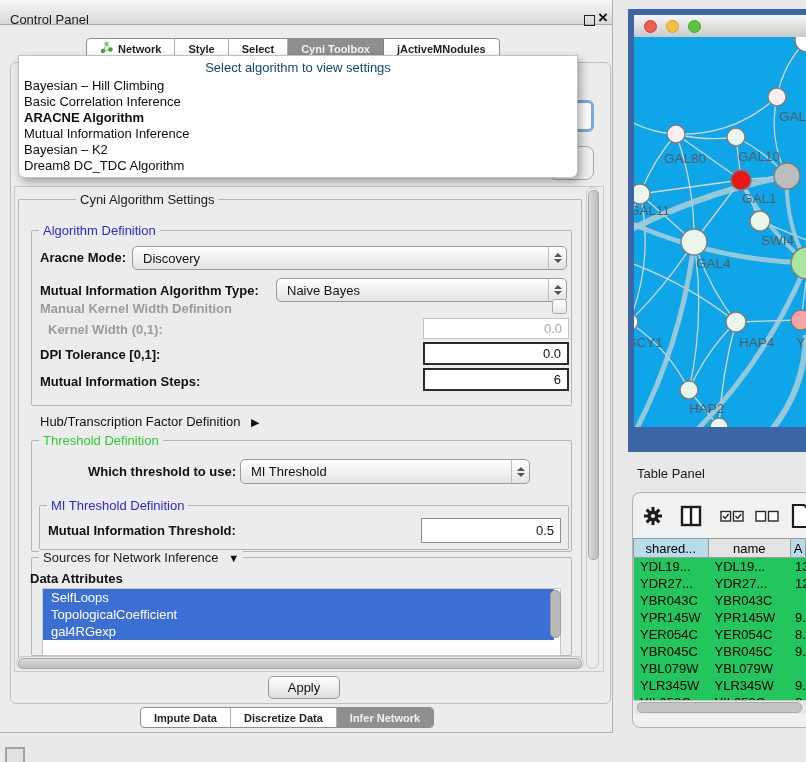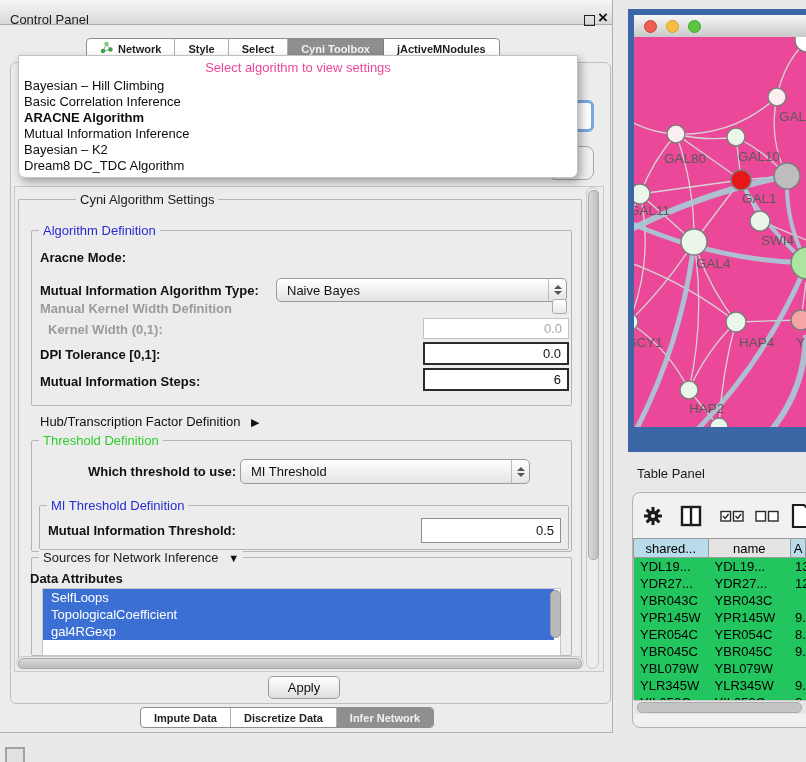--- a/index.html
+++ b/index.html
@@ -20,21 +20,21 @@
   #cp-tabs{left:86px;top:38px;}
   #cp-bottom-tabs{left:140px;top:707px;}
   
   #cp-content{left:10px;top:62px;width:599px;height:640px;border:1px solid #bfbfbf;border-radius:6px;background:#ececec;}
   
   #remnant-combo{left:566px;top:100px;width:22px;height:26px;border:3px solid #79a7e0;border-radius:6px;background:#fff;z-index:3;}
   #remnant-box{left:548px;top:146px;width:44px;height:32px;border:1px solid #a8a8a8;border-radius:8px;background:#f0f0f0;z-index:3;}
   
   #algo-popup{left:18px;top:55px;width:558px;height:121px;background:#fff;border:1px solid #c2c2c2;border-radius:0 0 7px 7px;
               box-shadow:3px 4px 8px rgba(0,0,0,0.32);z-index:10;}
-  #algo-placeholder{left:0;top:2px;width:558px;text-align:center;color:#ec4899;font-size:13px;line-height:19px;position:absolute;}
+  #algo-placeholder{left:0;top:2px;width:558px;text-align:center;color:#0c4a6e;font-size:13px;line-height:19px;position:absolute;}
   #algo-items{position:absolute;left:0;top:22px;width:558px;}
   .algo-item{height:16px;line-height:16px;padding-left:5px;font-size:13px;color:#0d0d0d;white-space:nowrap;}
   .algo-item.bold{font-weight:bold;}
   
   #scroll-area{left:14px;top:186px;width:588px;height:484px;border:1px solid #c9c9c9;background:#ececec;}
   .group{position:absolute;border:1px solid #b5b5b5;border-radius:2px;background:transparent;box-sizing:border-box;}
   .glabel{position:absolute;background:#ececec;padding:0 4px;font-size:13px;color:#1a1a1a;white-space:nowrap;z-index:2;}
   .glabel.blue{color:#2a2ad4;}
   .glabel.green{color:#2ecc2e;}
   .lbl{position:absolute;font-size:13px;color:#111;white-space:nowrap;}
@@ -65,21 +65,21 @@
   
   #apply-btn{left:268px;top:676px;width:70px;height:21px;border:1px solid #9a9a9a;border-radius:5px;
              background:linear-gradient(#ffffff,#dedede);display:flex;align-items:center;justify-content:center;font-size:13px;color:#111;}
   
   #net-window{left:628px;top:9px;width:185px;height:443px;background:#3d66a7;}
   #net-titlebar{left:634px;top:15px;width:179px;height:22px;background:linear-gradient(#f7f7f7,#c9c9c9);border-bottom:1px solid #9a9a9a;}
   .light{position:absolute;width:13px;height:13px;border-radius:50%;box-sizing:border-box;top:19.5px;}
   #light-red{left:644px;background:#ef5c51;border:1px solid #ce4237;}
   #light-yellow{left:666px;background:#f6be40;border:1px solid #d9a029;}
   #light-green{left:688px;background:#5dc63f;border:1px solid #43a42c;}
-  #net-canvas{left:634px;top:37px;width:172px;height:390px;background:#ec4899;overflow:hidden;}
+  #net-canvas{left:634px;top:37px;width:172px;height:390px;background:#0ea5e9;overflow:hidden;}
   
   #tp-header{left:620px;top:452px;width:186px;height:38px;background:#e8e8e8;}
   #tp-title{left:637px;top:466px;font-size:13px;color:#1a1a1a;}
   #tp-body{left:632px;top:492px;width:180px;height:236px;border:1px solid #b2b2b2;border-radius:8px 0 0 8px;background:#f1f1f1;box-sizing:border-box;}
   .ticon{position:absolute;top:505px;}
   #tbl-header{left:633px;top:538px;width:173px;height:20px;display:flex;border-top:1px solid #9b9b9b;border-bottom:1px solid #9b9b9b;border-left:1px solid #9b9b9b;box-sizing:border-box;}
   .hcell{height:100%;display:flex;align-items:center;justify-content:center;font-size:13px;color:#000;border-right:1px solid #9b9b9b;box-sizing:border-box;}
   .hcell.hl{background:#b9dcea;}
   .hcell.plain{background:#e4e4e4;}
   #tbl-rows{left:633px;top:558px;width:173px;height:142px;background:#22c55e;border-left:1px solid #b9b9b9;overflow:hidden;box-sizing:border-box;}
@@ -146,20 +146,27 @@
 
   <div class="abs" id="scroll-area"></div>
 
   <div class="group" style="left:18px;top:199px;width:564px;height:469px;"></div>
   <span class="glabel" style="left:40px;top:192px;margin-left:36px;">Cyni Algorithm Settings</span>
 
   <div class="group" style="left:31px;top:230px;width:541px;height:176px;"></div>
   <span class="glabel blue" style="left:39px;top:223px;">Algorithm Definition</span>
 
   <span class="lbl b" style="left:40px;top:250px;">Aracne Mode:</span>
+  <div class="combo" style="left:132px;top:246px;width:435px;height:24px;">
+    <span>Discovery</span>
+    <span class="spin">
+        <span class="tri-up"></span>
+        <span class="tri-dn"></span>
+      </span>
+  </div>
 
   <span class="lbl b" style="left:40px;top:283px;">Mutual Information Algorithm Type:</span>
   <div class="combo" style="left:276px;top:278px;width:291px;height:24px;">
     <span>Naive Bayes</span>
     <span class="spin">
         <span class="tri-up"></span>
         <span class="tri-dn"></span>
       </span>
   </div>
 

